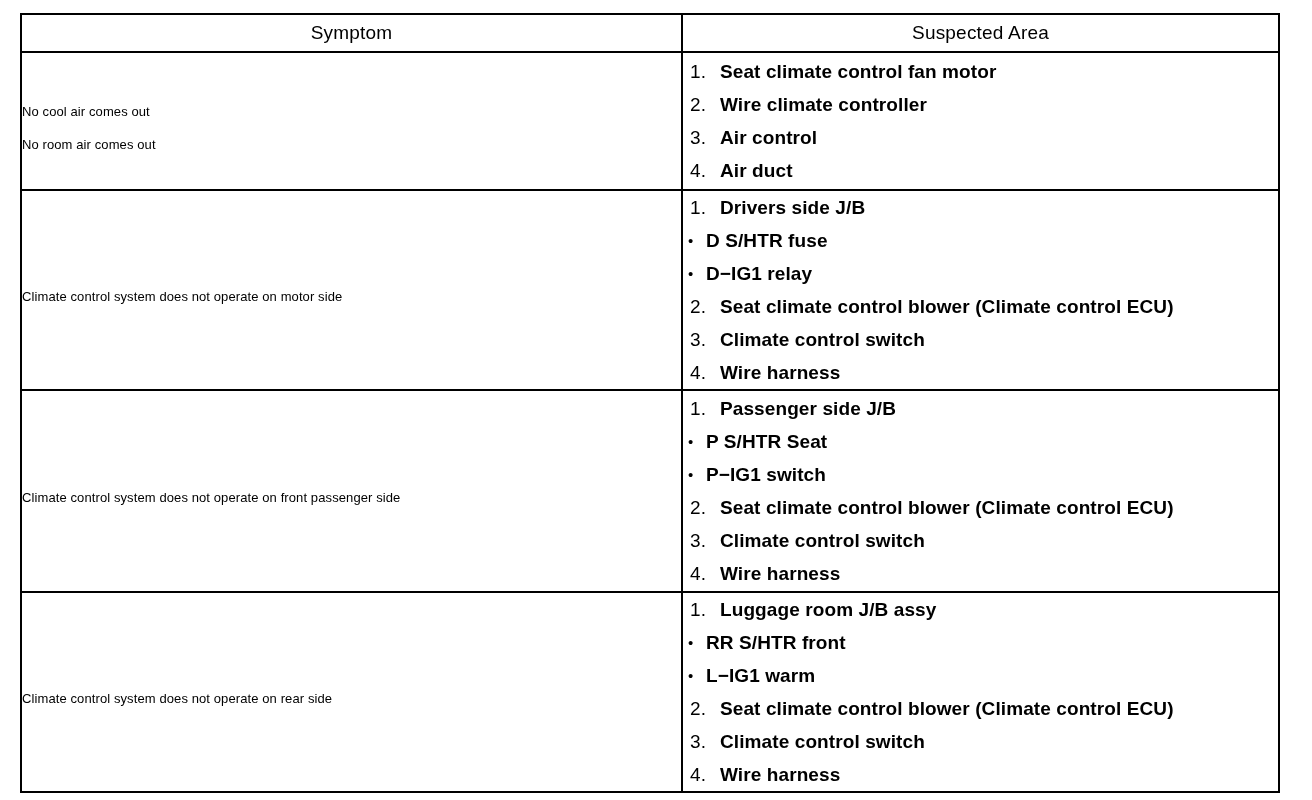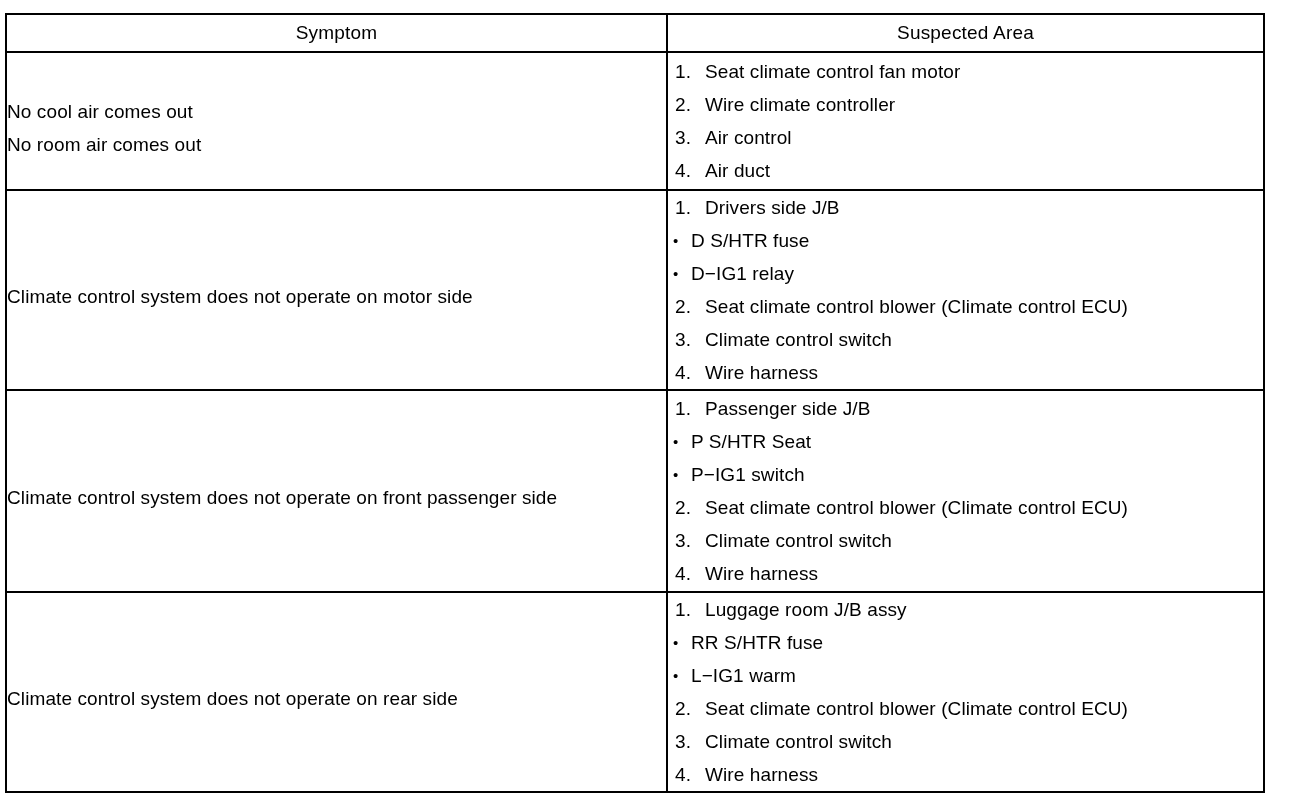--- a/index.html
+++ b/index.html
@@ -17,21 +17,21 @@
 
   .page {
     position: relative;
     width: 1312px;
     height: 800px;
     background: #ffffff;
   }
 
   .symptom-table {
     position: absolute;
-    left: 5px;
+    left: 20px;
     top: 13px;
     width: 1258px;
     border-collapse: collapse;
     table-layout: fixed;
     background: #ffffff;
   }
 
   .symptom-table td,
   .symptom-table th {
     border: 2px solid #000000;
@@ -52,21 +52,21 @@
     line-height: 36px;
     letter-spacing: 0.2px;
   }
 
   
   .sym-cell {
     padding: 0 0 0 10px;
     vertical-align: middle;
   }
   .sym-lines {
-    font-size: 19px;
+    font-size: 13px;
     line-height: 33px;
     letter-spacing: 0.1px;
     white-space: nowrap;
     margin-top: 13px;
   }
   .sym-line { display: block; }
 
   
   .area-cell {
     padding: 9px 0 9px 0;
@@ -92,21 +92,21 @@
     width: 30px;
     padding-left: 7px;
   }
   .marker.bullet {
     width: 18px;
     padding-left: 5px;
     font-size: 15px;
     position: relative;
     top: -1px;
   }
-  .item-text { flex: 0 1 auto; }
+  .item-text { flex: 0 1 auto; font-weight: bold; }
 
   
   .row-1 td { height: 136px; }
   .row-2 td { height: 195px; }
   .row-3 td { height: 200px; }
   .row-4 td { height: 198px; }
 </style>
 </head>
 <body>
 
@@ -233,21 +233,21 @@
           </div>
         </td>
         <td class="area-cell">
           <div class="area-list">
             <div class="area-item">
               <span class="marker num">1.</span>
               <span class="item-text">Luggage room J/B assy</span>
             </div>
             <div class="area-item">
               <span class="marker bullet">•</span>
-              <span class="item-text">RR S/HTR fuse</span>
+              <span class="item-text">RR S/HTR front</span>
             </div>
             <div class="area-item">
               <span class="marker bullet">•</span>
               <span class="item-text">L−IG1 warm</span>
             </div>
             <div class="area-item">
               <span class="marker num">2.</span>
               <span class="item-text">Seat climate control blower (Climate control ECU)</span>
             </div>
             <div class="area-item">

